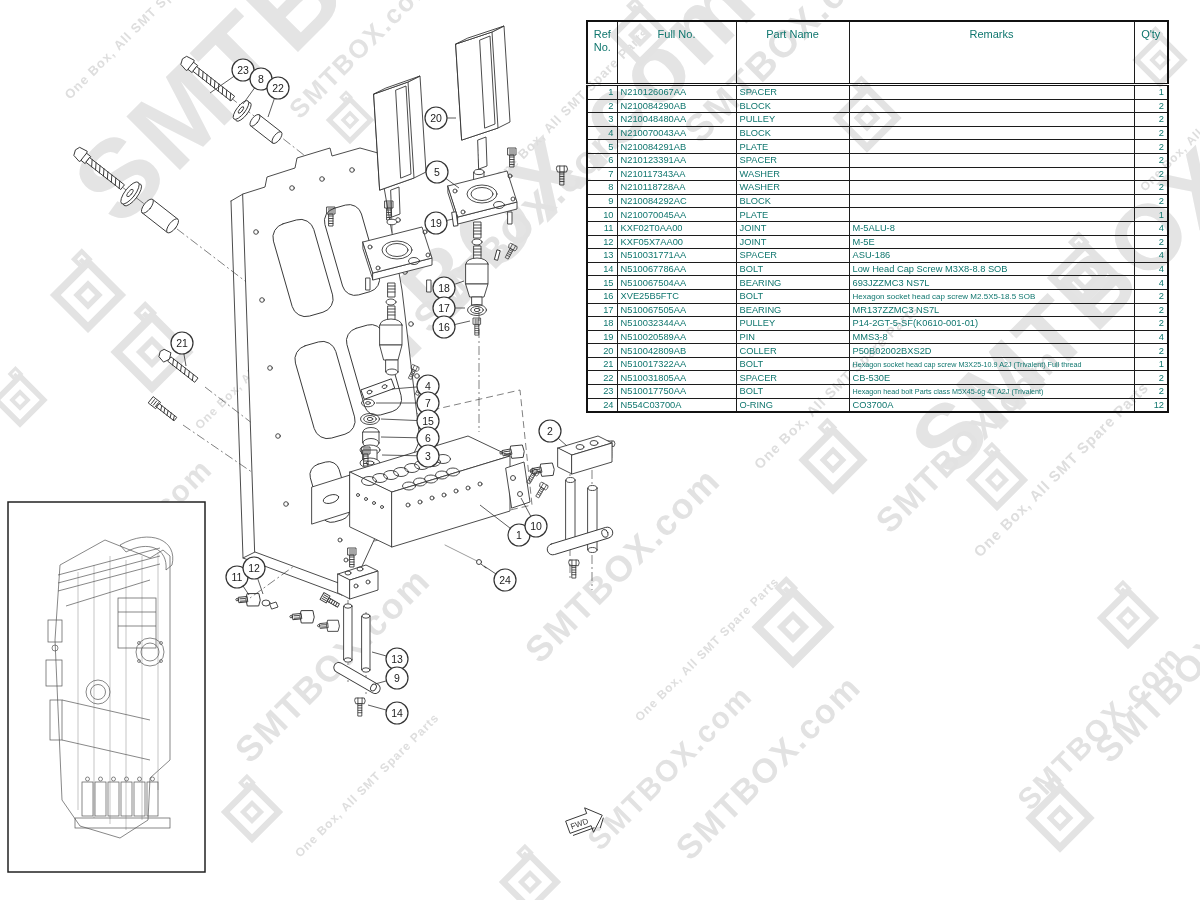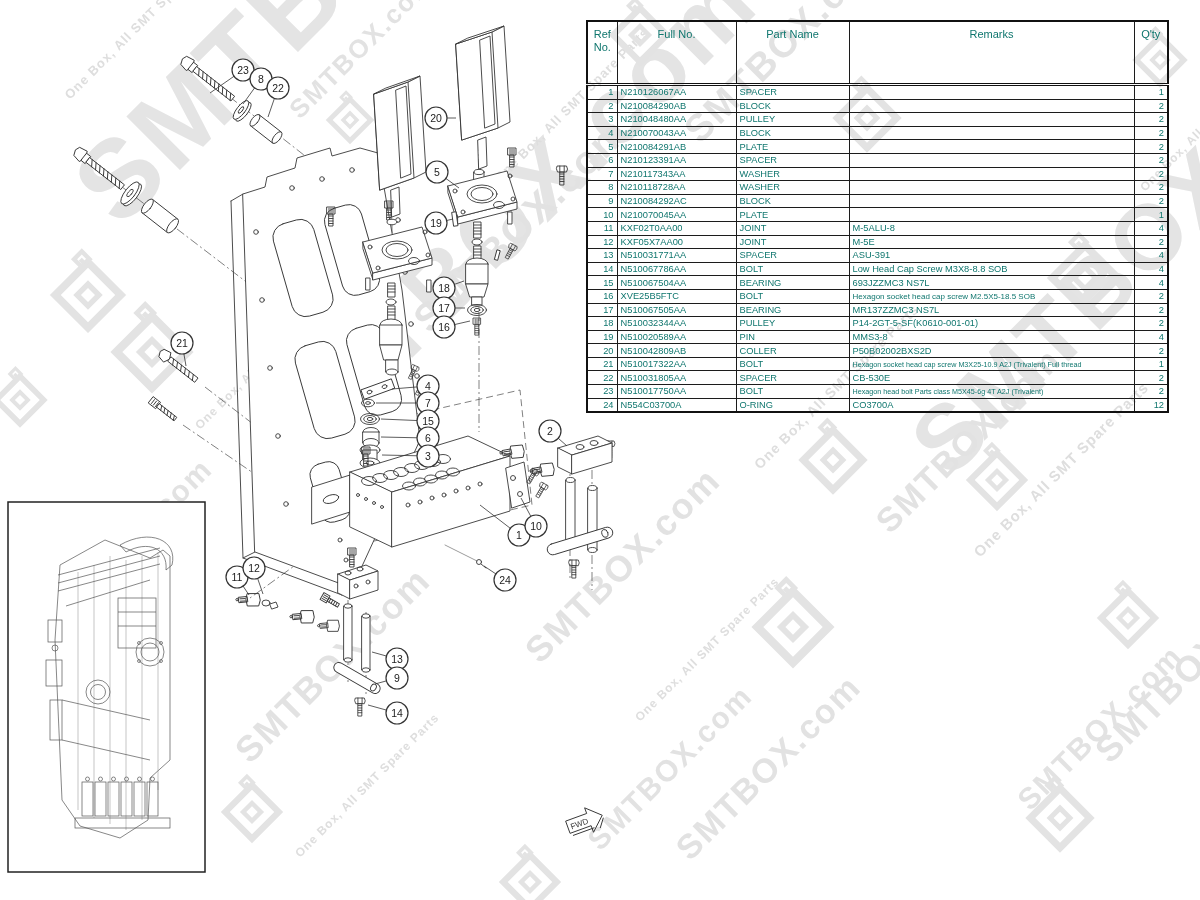--- a/index.html
+++ b/index.html
@@ -631,21 +631,21 @@
             <td class="c-ref">12</td>
             <td class="c-part">KXF05X7AA00</td>
             <td class="c-name">JOINT</td>
             <td class="c-rem">M-5E</td>
             <td class="c-qty">2</td>
           </tr>
           <tr>
             <td class="c-ref">13</td>
             <td class="c-part">N510031771AA</td>
             <td class="c-name">SPACER</td>
-            <td class="c-rem">ASU-391</td>
+            <td class="c-rem">ASU-186</td>
             <td class="c-qty">4</td>
           </tr>
           <tr>
             <td class="c-ref">14</td>
             <td class="c-part">N510067786AA</td>
             <td class="c-name">BOLT</td>
             <td class="c-rem">Low Head Cap Screw M3X8-8.8 SOB</td>
             <td class="c-qty">4</td>
           </tr>
           <tr>

